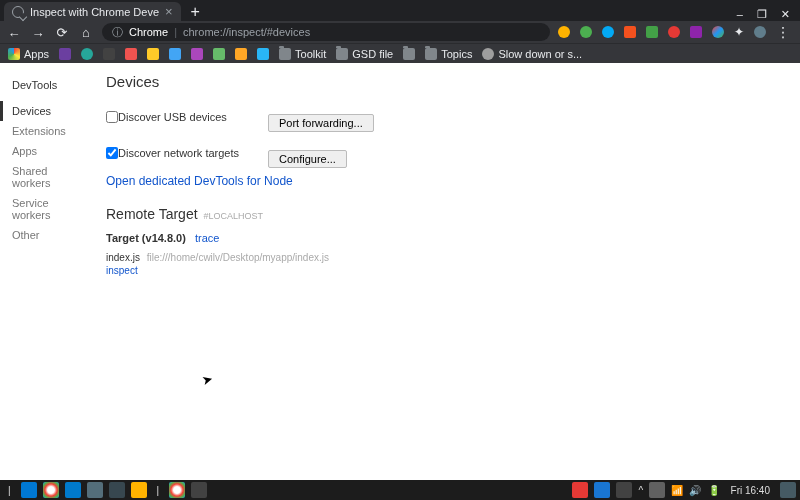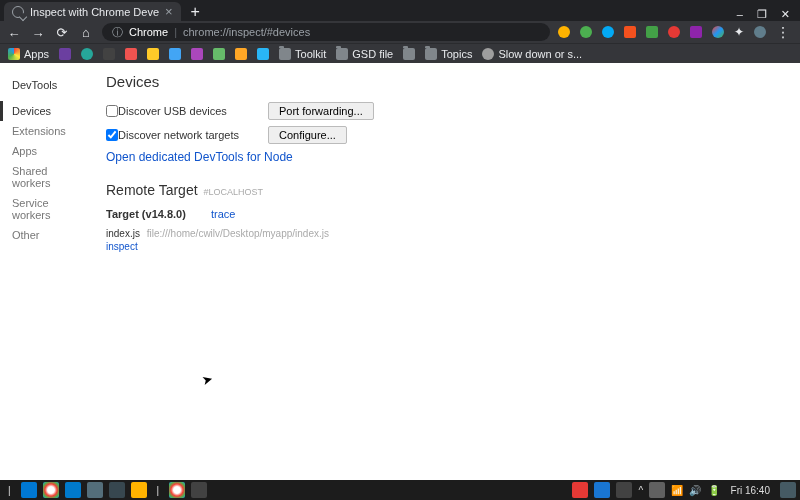--- a/index.html
+++ b/index.html
@@ -37,26 +37,26 @@
   .sidebar { width: 94px; padding: 10px 0; }
   .side-title { font-size: 11px; color: #333; padding: 6px 12px 10px; }
   .side-item { padding: 4px 12px; font-size: 11px; color: #777; cursor: pointer; }
   .side-item.active { color: #333; border-left: 3px solid #333; padding-left: 9px; }
   
   .main { flex: 1; padding: 10px 12px; }
   .section-h { font-size: 15px; margin-bottom: 12px; color: #333; }
   .row { display: flex; align-items: center; gap: 14px; margin-bottom: 6px; }
   .chk { display: flex; align-items: center; font-size: 11px; color: #333; }
   input[type=checkbox] { width: 12px; height: 12px; }
-  .btn { background: #efefef; border: 1px solid #bbb; border-radius: 2px; font-size: 11px; padding: 2px 10px; cursor: pointer; }
+  .btn { background: #efefef; border: 1px solid #bbb; border-radius: 2px; font-size: 11px; padding: 2px 10px; cursor: pointer; margin-top: 12px; }
   .link { color: #1155cc; font-size: 12px; cursor: pointer; }
   .remote-h { font-size: 14px; margin-top: 18px; margin-bottom: 10px; display: flex; align-items: baseline; gap: 6px; }
   .remote-tag { font-size: 9px; color: #aaa; }
   .target { font-size: 11px; font-weight: bold; margin-bottom: 8px; }
-  .target .trace { font-weight: normal; color: #1155cc; margin-left: 22px; cursor: pointer; }
+  .target .trace { font-weight: normal; color: #1155cc; margin-left: 6px; cursor: pointer; }
   .file-row { font-size: 10px; color: #333; }
   .file-path { color: #aaa; margin-left: 4px; }
   .inspect { color: #1155cc; font-size: 10px; cursor: pointer; }
   
   
   .cursor { position: absolute; top: 309px; left: 202px; font-size: 13px; color: #000; transform: rotate(-15deg); pointer-events: none; }
   
   
   .taskbar { position: absolute; bottom: 0; left: 0; right: 0; height: 20px; background: #1c1c1c; display: flex; align-items: center; padding: 0 4px; gap: 6px; }
   .tb-icon { width: 16px; height: 16px; border-radius: 2px; flex-shrink: 0; cursor: pointer; }

